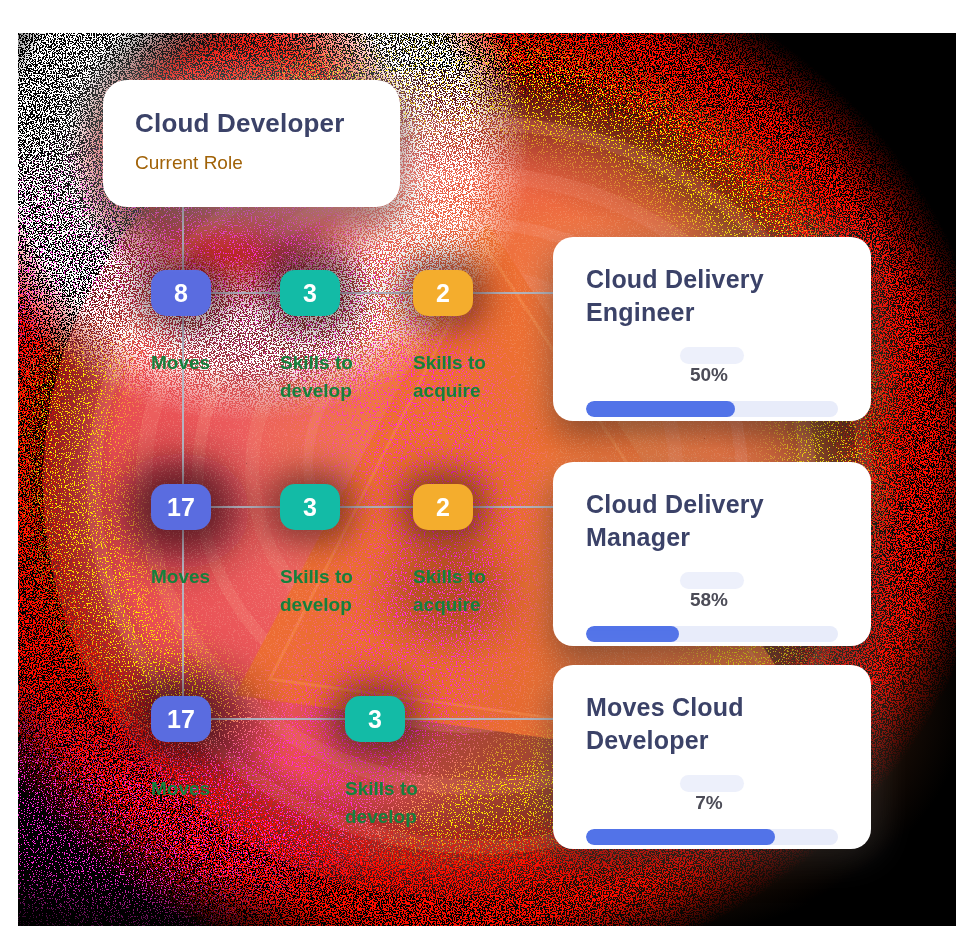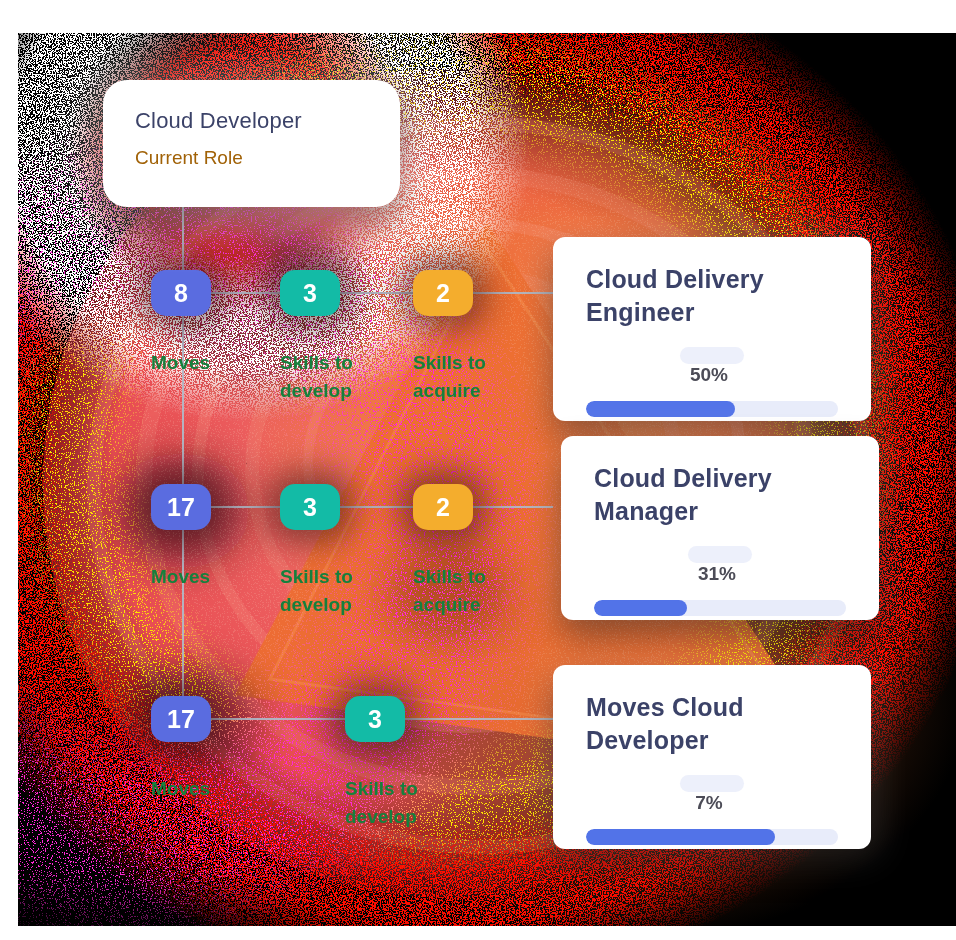--- a/index.html
+++ b/index.html
@@ -11,35 +11,35 @@
 
   
   .connector{position:absolute;background:rgba(176,187,201,.92);z-index:1;}
   .connector.v{width:2px;}
   .connector.h{height:2px;}
 
   
   .origin-card{position:absolute;left:103px;top:80px;width:297px;height:127px;background:#fff;
      border-radius:24px;z-index:3;padding:28px 32px;box-sizing:border-box;
      box-shadow:0 0 46px 22px rgba(255,255,255,.30),0 16px 34px rgba(0,0,0,.45);}
-  .origin-title{font-size:22px;font-weight:400;color:#3b4268;letter-spacing:.2px;}
+  .origin-title{font-size:26px;font-weight:700;color:#3b4268;letter-spacing:.2px;}
   .origin-sub{margin-top:13px;font-size:19px;font-weight:400;color:#a16207;}
 
   
   .stat{position:absolute;width:132px;z-index:2;}
   .badge{width:60px;height:46px;border-radius:15px;display:flex;align-items:center;justify-content:center;
      color:#fff;font-size:25px;font-weight:700;
      box-shadow:0 0 30px 14px rgba(48,14,18,.50);}
   .b-blue{background:var(--accent-blue,#5a6ce0);}
   .b-teal{background:var(--teal,#13bba6);}
   .b-amber{background:var(--amber,#f4ad2d);}
   .stat-label{margin-top:33px;font-size:19px;font-weight:600;color:#15803d;line-height:1.45;width:120px;}
 
   
-  .role-card{position:absolute;left:553px;width:318px;height:184px;background:#fff;border-radius:12px;
+  .role-card{position:absolute;left:553px;width:318px;height:184px;background:#fff;border-radius:20px;
      z-index:3;padding:26px 33px 0;box-sizing:border-box;
      box-shadow:0 0 34px 10px rgba(255,255,255,.10),0 16px 34px rgba(0,0,0,.45);}
   .card-title{font-size:25px;font-weight:700;color:#3b4268;line-height:1.3;letter-spacing:.2px;max-width:262px;}
   .meta{margin-top:19px;display:flex;align-items:center;justify-content:space-between;flex-direction:column;}
   .pill{width:64px;height:17px;border-radius:9px;background:#edf0fb;}
   .pct{font-size:19px;font-weight:700;color:#4c4c57;margin-right:6px;}
   .bar{margin-top:15px;height:16px;border-radius:8px;background:var(--progress-track,#e8ecfa);overflow:hidden;}
   .fill{height:100%;border-radius:8px;background:var(--progress-fill,#5273e8);width:50%;}
 </style>
 </head>
@@ -233,25 +233,25 @@
     <div class="card-title">Cloud Delivery Engineer</div>
     <div class="meta">
       <div class="pill"></div>
       <div class="pct">50%</div>
     </div>
     <div class="bar">
       <div class="fill" style="width: 59%;"></div>
     </div>
   </div>
 
-  <div class="role-card" style="top:436px;margin-left:8px;">
+  <div class="role-card" style="top:462px;">
     <div class="card-title">Cloud Delivery Manager</div>
     <div class="meta">
       <div class="pill"></div>
-      <div class="pct">31%</div>
+      <div class="pct">58%</div>
     </div>
     <div class="bar">
       <div class="fill" style="width: 37%;"></div>
     </div>
   </div>
 
   <div class="role-card" style="top:665px;">
     <div class="card-title">Moves Cloud Developer</div>
     <div class="meta">
       <div class="pill"></div>

